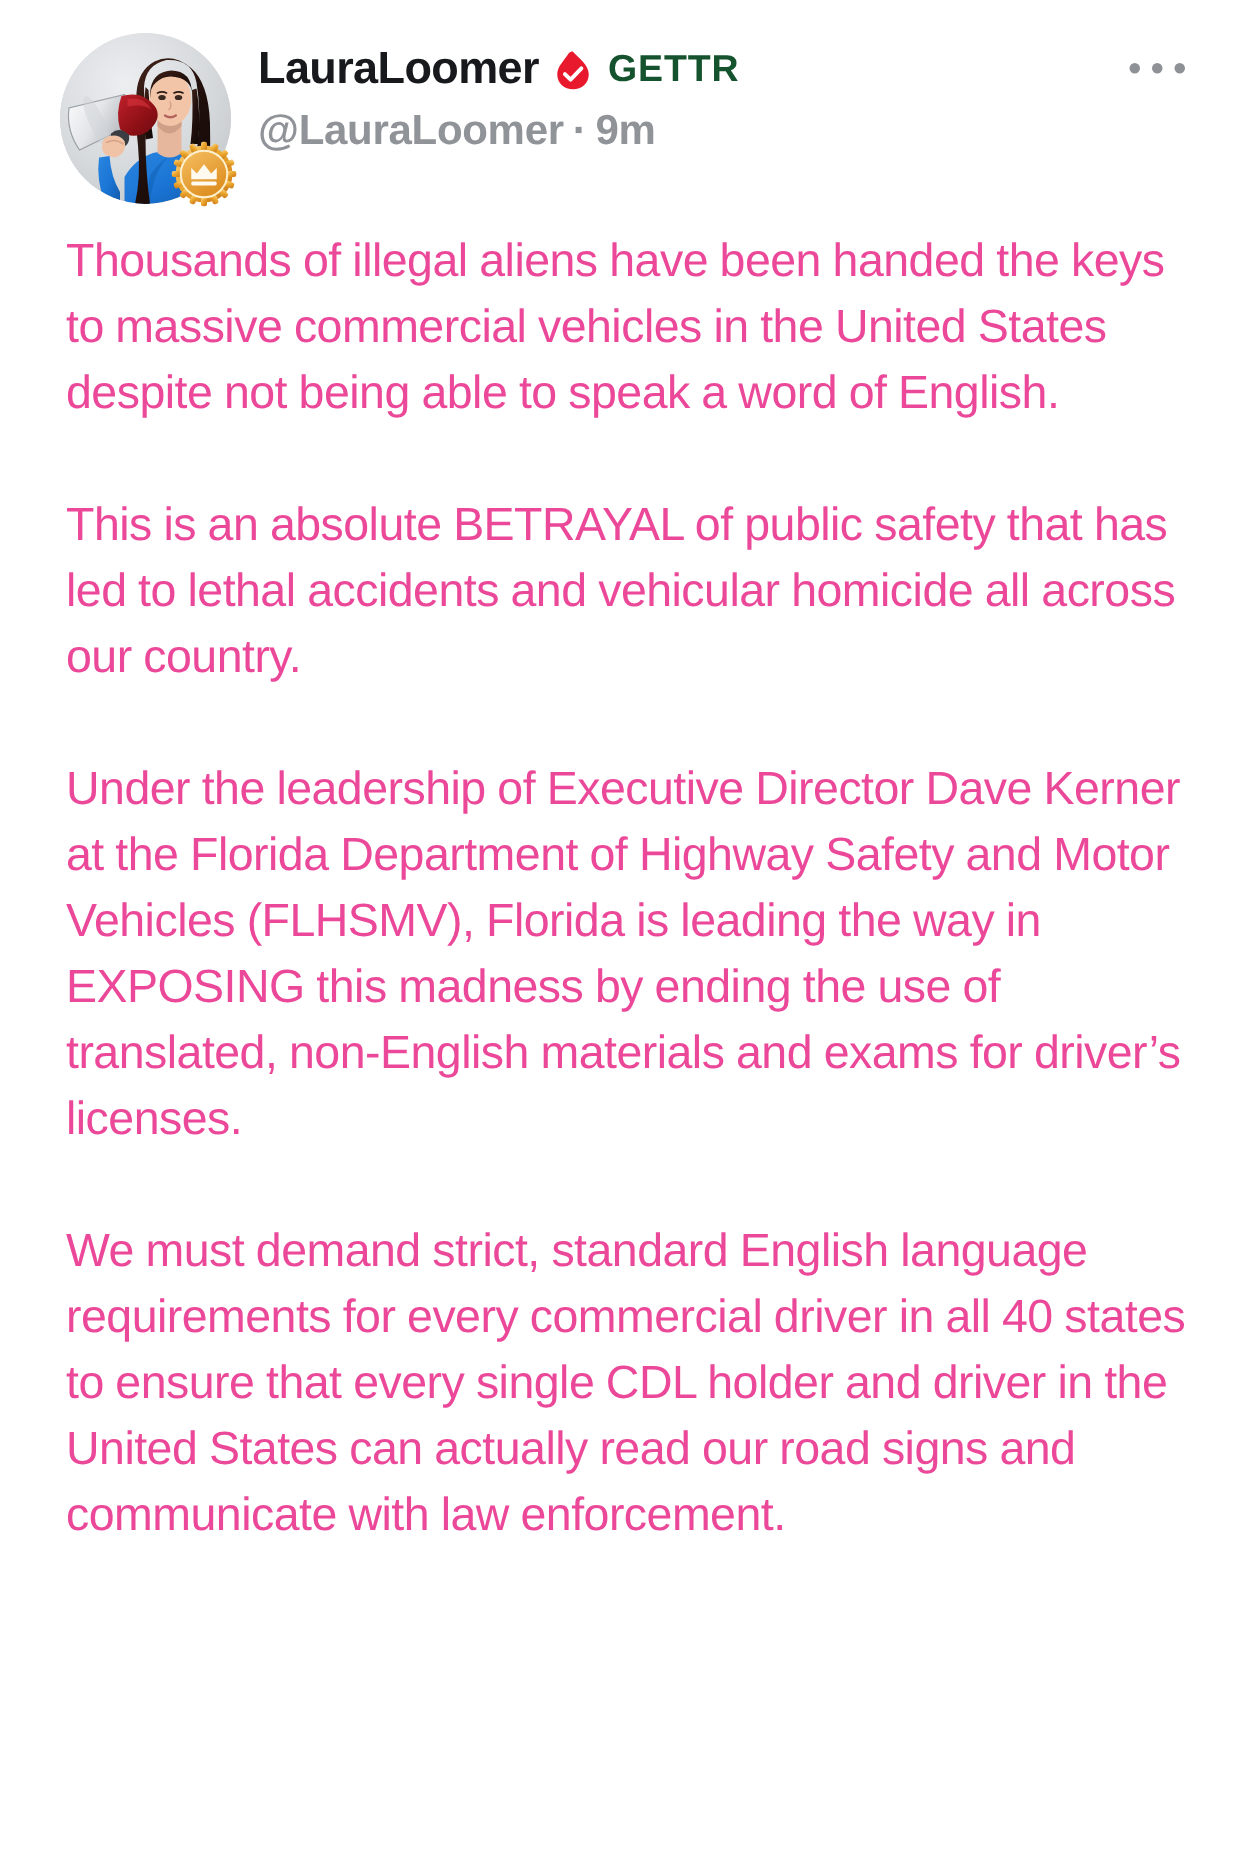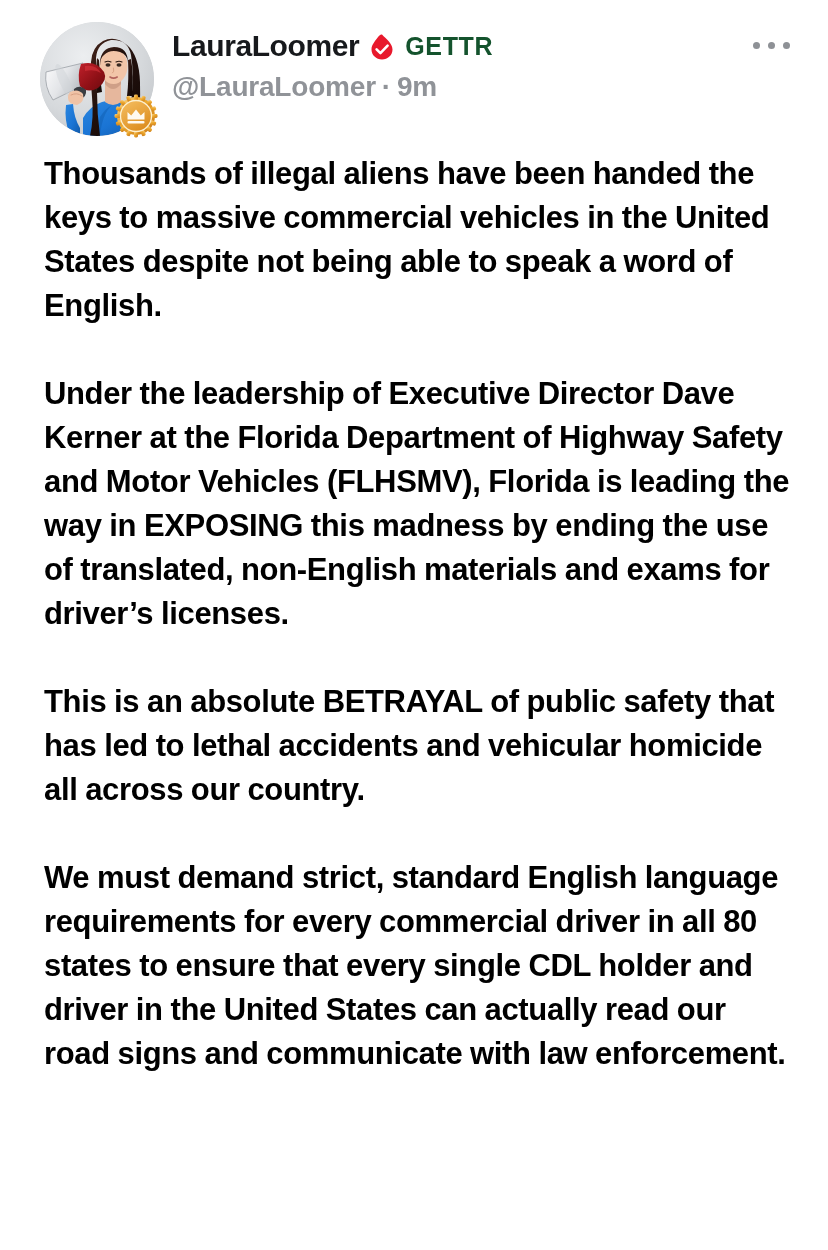--- a/index.html
+++ b/index.html
@@ -122,22 +122,22 @@
     background: #8e9196;
   }
 
   
   .post-body {
     padding: 22px 34px 0 44px;
   }
   .para {
     font-size: 31px;
     line-height: 44px;
-    font-weight: 700;
-    color: #000000;
+    font-weight: 400;
+    color: #ec4899;
     letter-spacing: -0.35px;
     margin: 0 0 44px 0;
     word-spacing: -0.5px;
   }
   .para:last-child { margin-bottom: 0; }
 </style>
 </head>
 <body>
 
 <div class="post">
@@ -279,18 +279,18 @@
 
     <div class="more-menu">
       <i></i>
       <i></i>
       <i></i>
     </div>
   </div>
 
   <div class="post-body">
     <p class="para">Thousands of illegal aliens have been handed the keys to massive commercial vehicles in the United States despite not being able to speak a word of English.</p>
+    <p class="para">This is an absolute BETRAYAL of public safety that has led to lethal accidents and vehicular homicide all across our country.</p>
     <p class="para">Under the leadership of Executive Director Dave Kerner at the Florida Department of Highway Safety and Motor Vehicles (FLHSMV), Florida is leading the way in EXPOSING this madness by ending the use of translated, non-English materials and exams for driver’s licenses.</p>
-    <p class="para">This is an absolute BETRAYAL of public safety that has led to lethal accidents and vehicular homicide all across our country.</p>
-    <p class="para">We must demand strict, standard English language requirements for every commercial driver in all 80 states to ensure that every single CDL holder and driver in the United States can actually read our road signs and communicate with law enforcement.</p>
+    <p class="para">We must demand strict, standard English language requirements for every commercial driver in all 40 states to ensure that every single CDL holder and driver in the United States can actually read our road signs and communicate with law enforcement.</p>
   </div>
 
 </div>
 
 </body></html>

